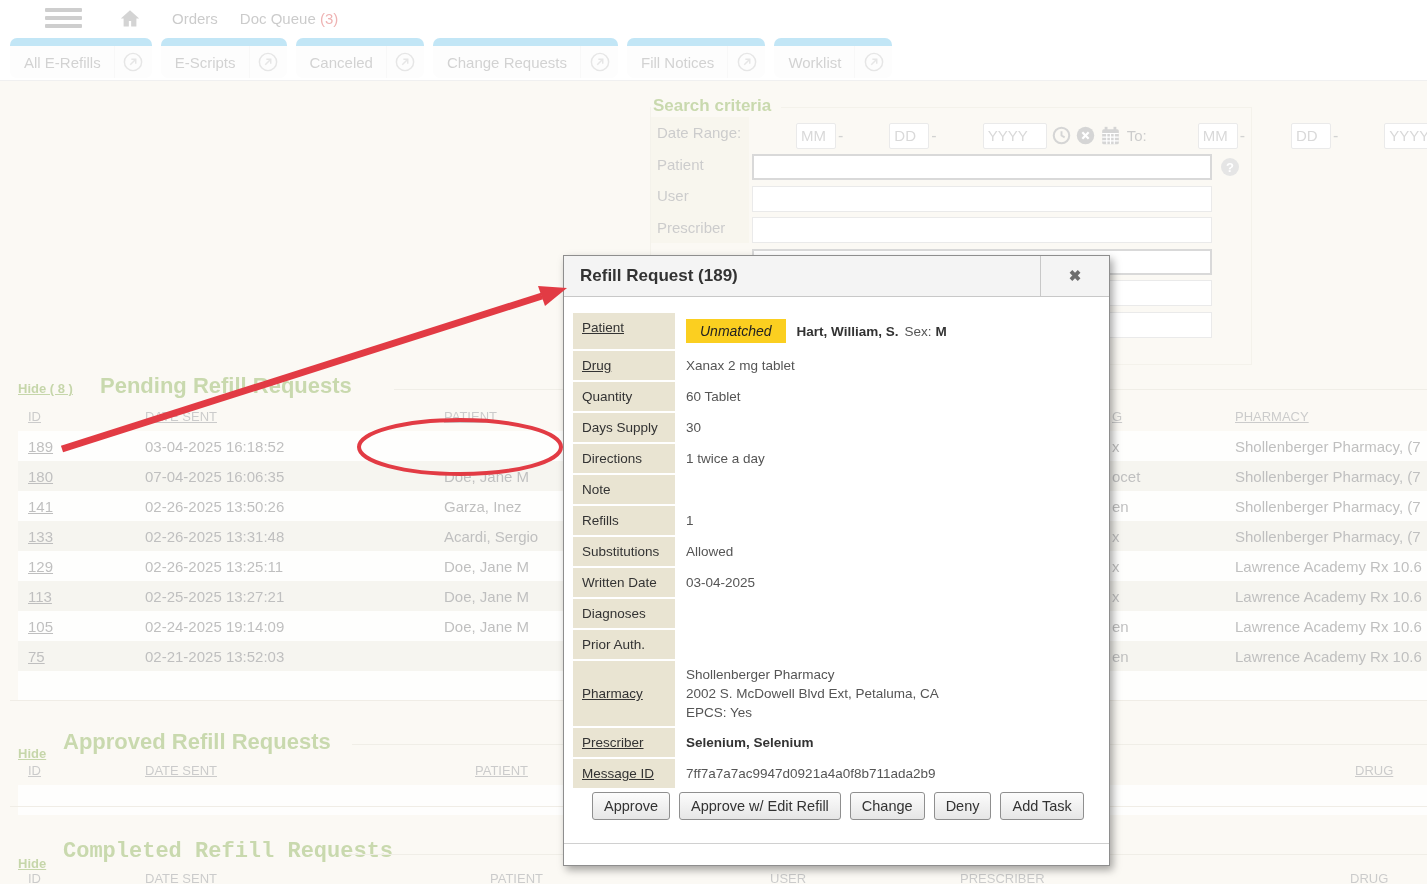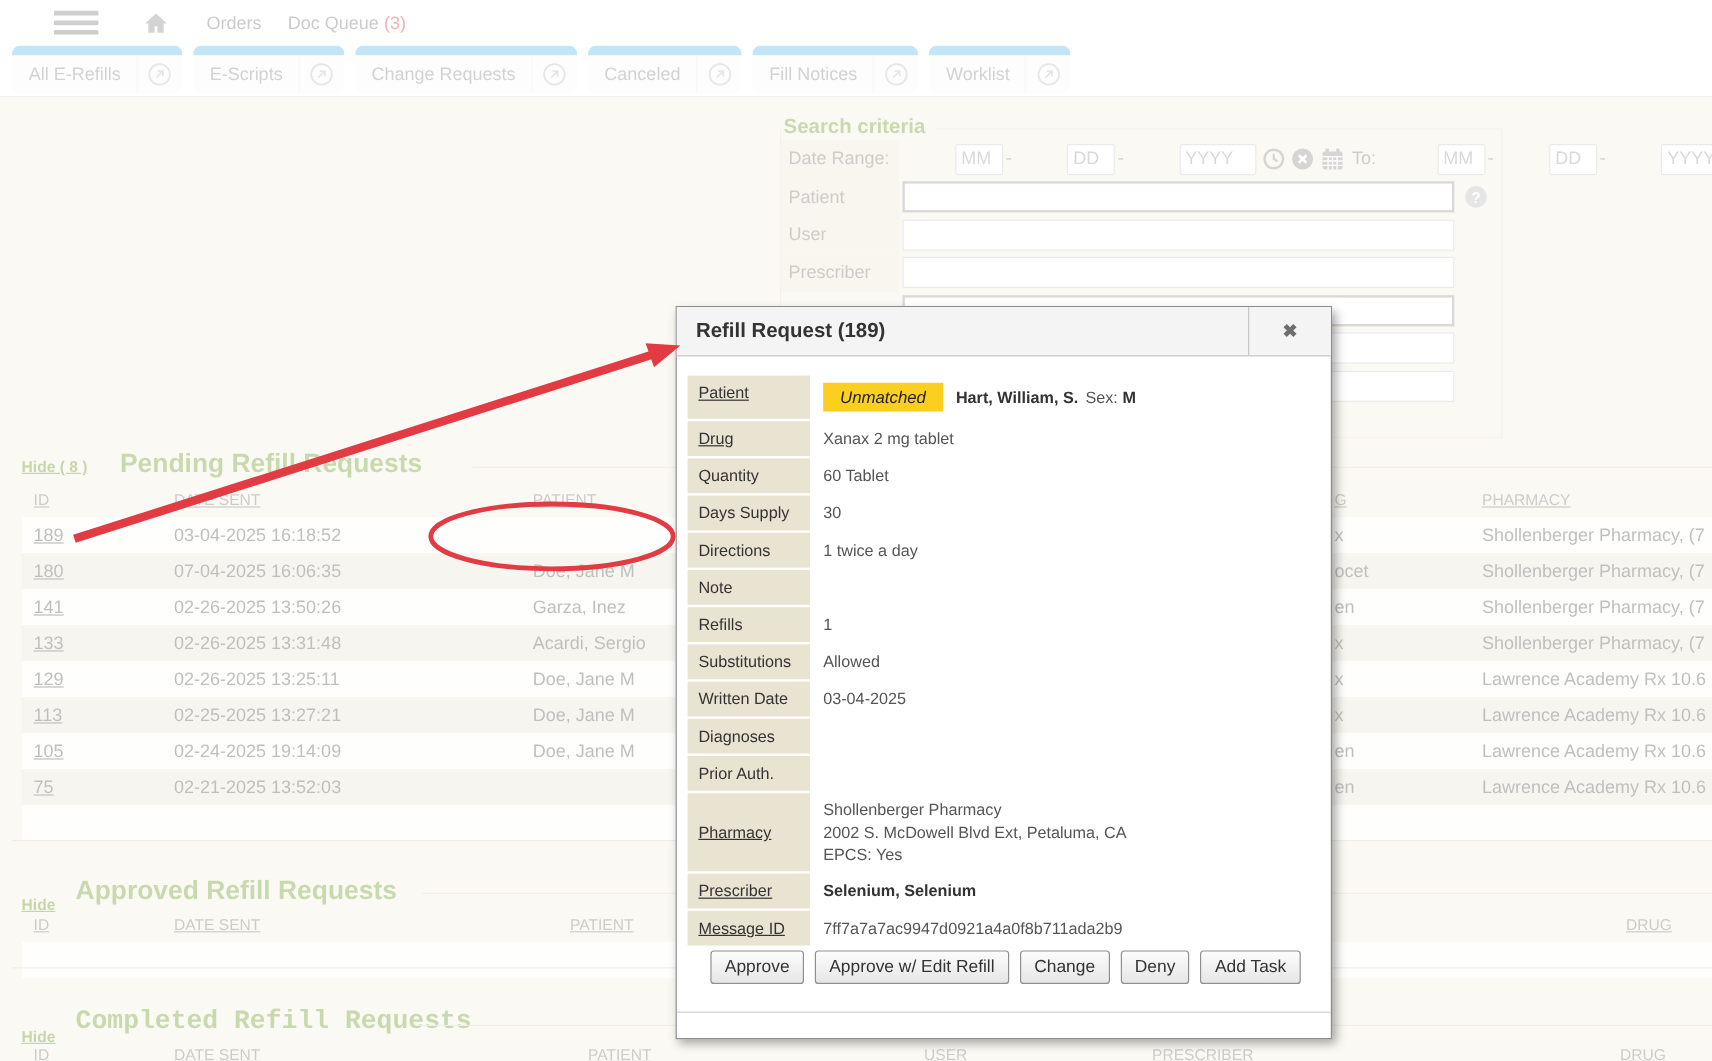--- a/index.html
+++ b/index.html
@@ -4,21 +4,21 @@
 <style>
   html,body{margin:0;padding:0;background:#fff;}
   #app{position:relative;width:1427px;height:884px;overflow:hidden;
        font-family:"Liberation Sans",sans-serif;background:#f5f2e5;}
 
   
   .bg{position:absolute;inset:0;z-index:1;}
 
   
   .topbar{position:absolute;left:0;top:0;width:100%;height:39px;background:#fff;
-          border-bottom:1px solid #3b82f6;display:flex;align-items:center;box-sizing:border-box;}
+          border-bottom:3px solid #3b82f6;display:flex;align-items:center;box-sizing:border-box;}
   .burger{margin-left:45px;display:flex;flex-direction:column;gap:4px;cursor:pointer;}
   .burger span{width:37px;height:4px;background:#8f8f8f;border-radius:1px;}
   .home{margin-left:36px;color:#9e9e9e;display:flex;align-items:center;cursor:pointer;}
   .topnav{margin-left:30px;font-size:15px;color:#8a8a8a;cursor:pointer;}
   .topnav.dq{margin-left:22px;}
   .count{color:#d95252;}
 
   
   .tabsbar{position:absolute;left:0;top:29px;width:100%;height:52px;background:#fff;
            border-bottom:1px solid #dedede;display:flex;align-items:flex-start;gap:9px;
@@ -29,21 +29,21 @@
   .tab-label{font-size:15px;color:#999;padding:0 13px 0 14px;display:flex;align-items:center;}
   .tab-icon{width:37px;display:flex;align-items:center;justify-content:center;
             border-left:1px solid #f0f0f0;color:#c6c6c6;}
 
   
   .search{position:absolute;left:650px;top:107px;width:602px;height:258px;
           border:1px solid #e6e1d2;border-top:none;box-sizing:border-box;padding-top:10px;}
   .search .topline{position:absolute;top:0;left:130px;right:0;border-top:1px solid #e6e1d2;}
   .legend{position:absolute;top:-11px;left:2px;font-size:17px;font-weight:bold;color:#84a947;
           background:#f5f2e5;padding-right:6px;}
-  .s-row{display:flex;align-items:center;height:31.5px;}
+  .s-row{display:flex;align-items:flex-end;height:31.5px;}
   .s-label{flex:none;width:98px;background:#efead9;align-self:stretch;display:flex;
            align-items:center;padding-left:6px;font-size:15px;color:#8c8c8c;box-sizing:border-box;}
   .s-content{display:flex;align-items:center;margin-left:3px;flex:1;}
   .din{height:26px;border:1px solid #cfcfcf;border-radius:2px;font-size:15px;color:#555;
        padding:0 4px;box-sizing:border-box;background:#fff;font-family:inherit;margin-left:44px;}
   .din::placeholder{color:#a8a8a8;}
   .din.mm,.din.dd{width:40px;}
   .din.yy{width:64px;}
   .sep{color:#9a9a9a;margin:0 2px;}
   .to{color:#8c8c8c;margin:0 7px 0 6px;font-size:15px;}
@@ -153,33 +153,33 @@
               <svg width="22" height="22" viewBox="0 0 24 24">
                 <circle cx="12" cy="12" r="9.4" fill="none" stroke="currentColor" stroke-width="1.6"></circle>
                 <path d="M9 15 15 9 M10.2 9H15v4.8" stroke="currentColor" stroke-width="1.6" fill="none"></path>
               </svg>
             </span>
         </div>
       </div>
       <div class="tab">
         <div class="tab-top"></div>
         <div class="tab-body">
-          <span class="tab-label">Change Requests</span>
+          <span class="tab-label">Canceled</span>
           <span class="tab-icon">
               <svg width="22" height="22" viewBox="0 0 24 24">
                 <circle cx="12" cy="12" r="9.4" fill="none" stroke="currentColor" stroke-width="1.6"></circle>
                 <path d="M9 15 15 9 M10.2 9H15v4.8" stroke="currentColor" stroke-width="1.6" fill="none"></path>
               </svg>
             </span>
         </div>
       </div>
       <div class="tab">
         <div class="tab-top"></div>
         <div class="tab-body">
-          <span class="tab-label">Canceled</span>
+          <span class="tab-label">Change Requests</span>
           <span class="tab-icon">
               <svg width="22" height="22" viewBox="0 0 24 24">
                 <circle cx="12" cy="12" r="9.4" fill="none" stroke="currentColor" stroke-width="1.6"></circle>
                 <path d="M9 15 15 9 M10.2 9H15v4.8" stroke="currentColor" stroke-width="1.6" fill="none"></path>
               </svg>
             </span>
         </div>
       </div>
       <div class="tab">
         <div class="tab-top"></div>

